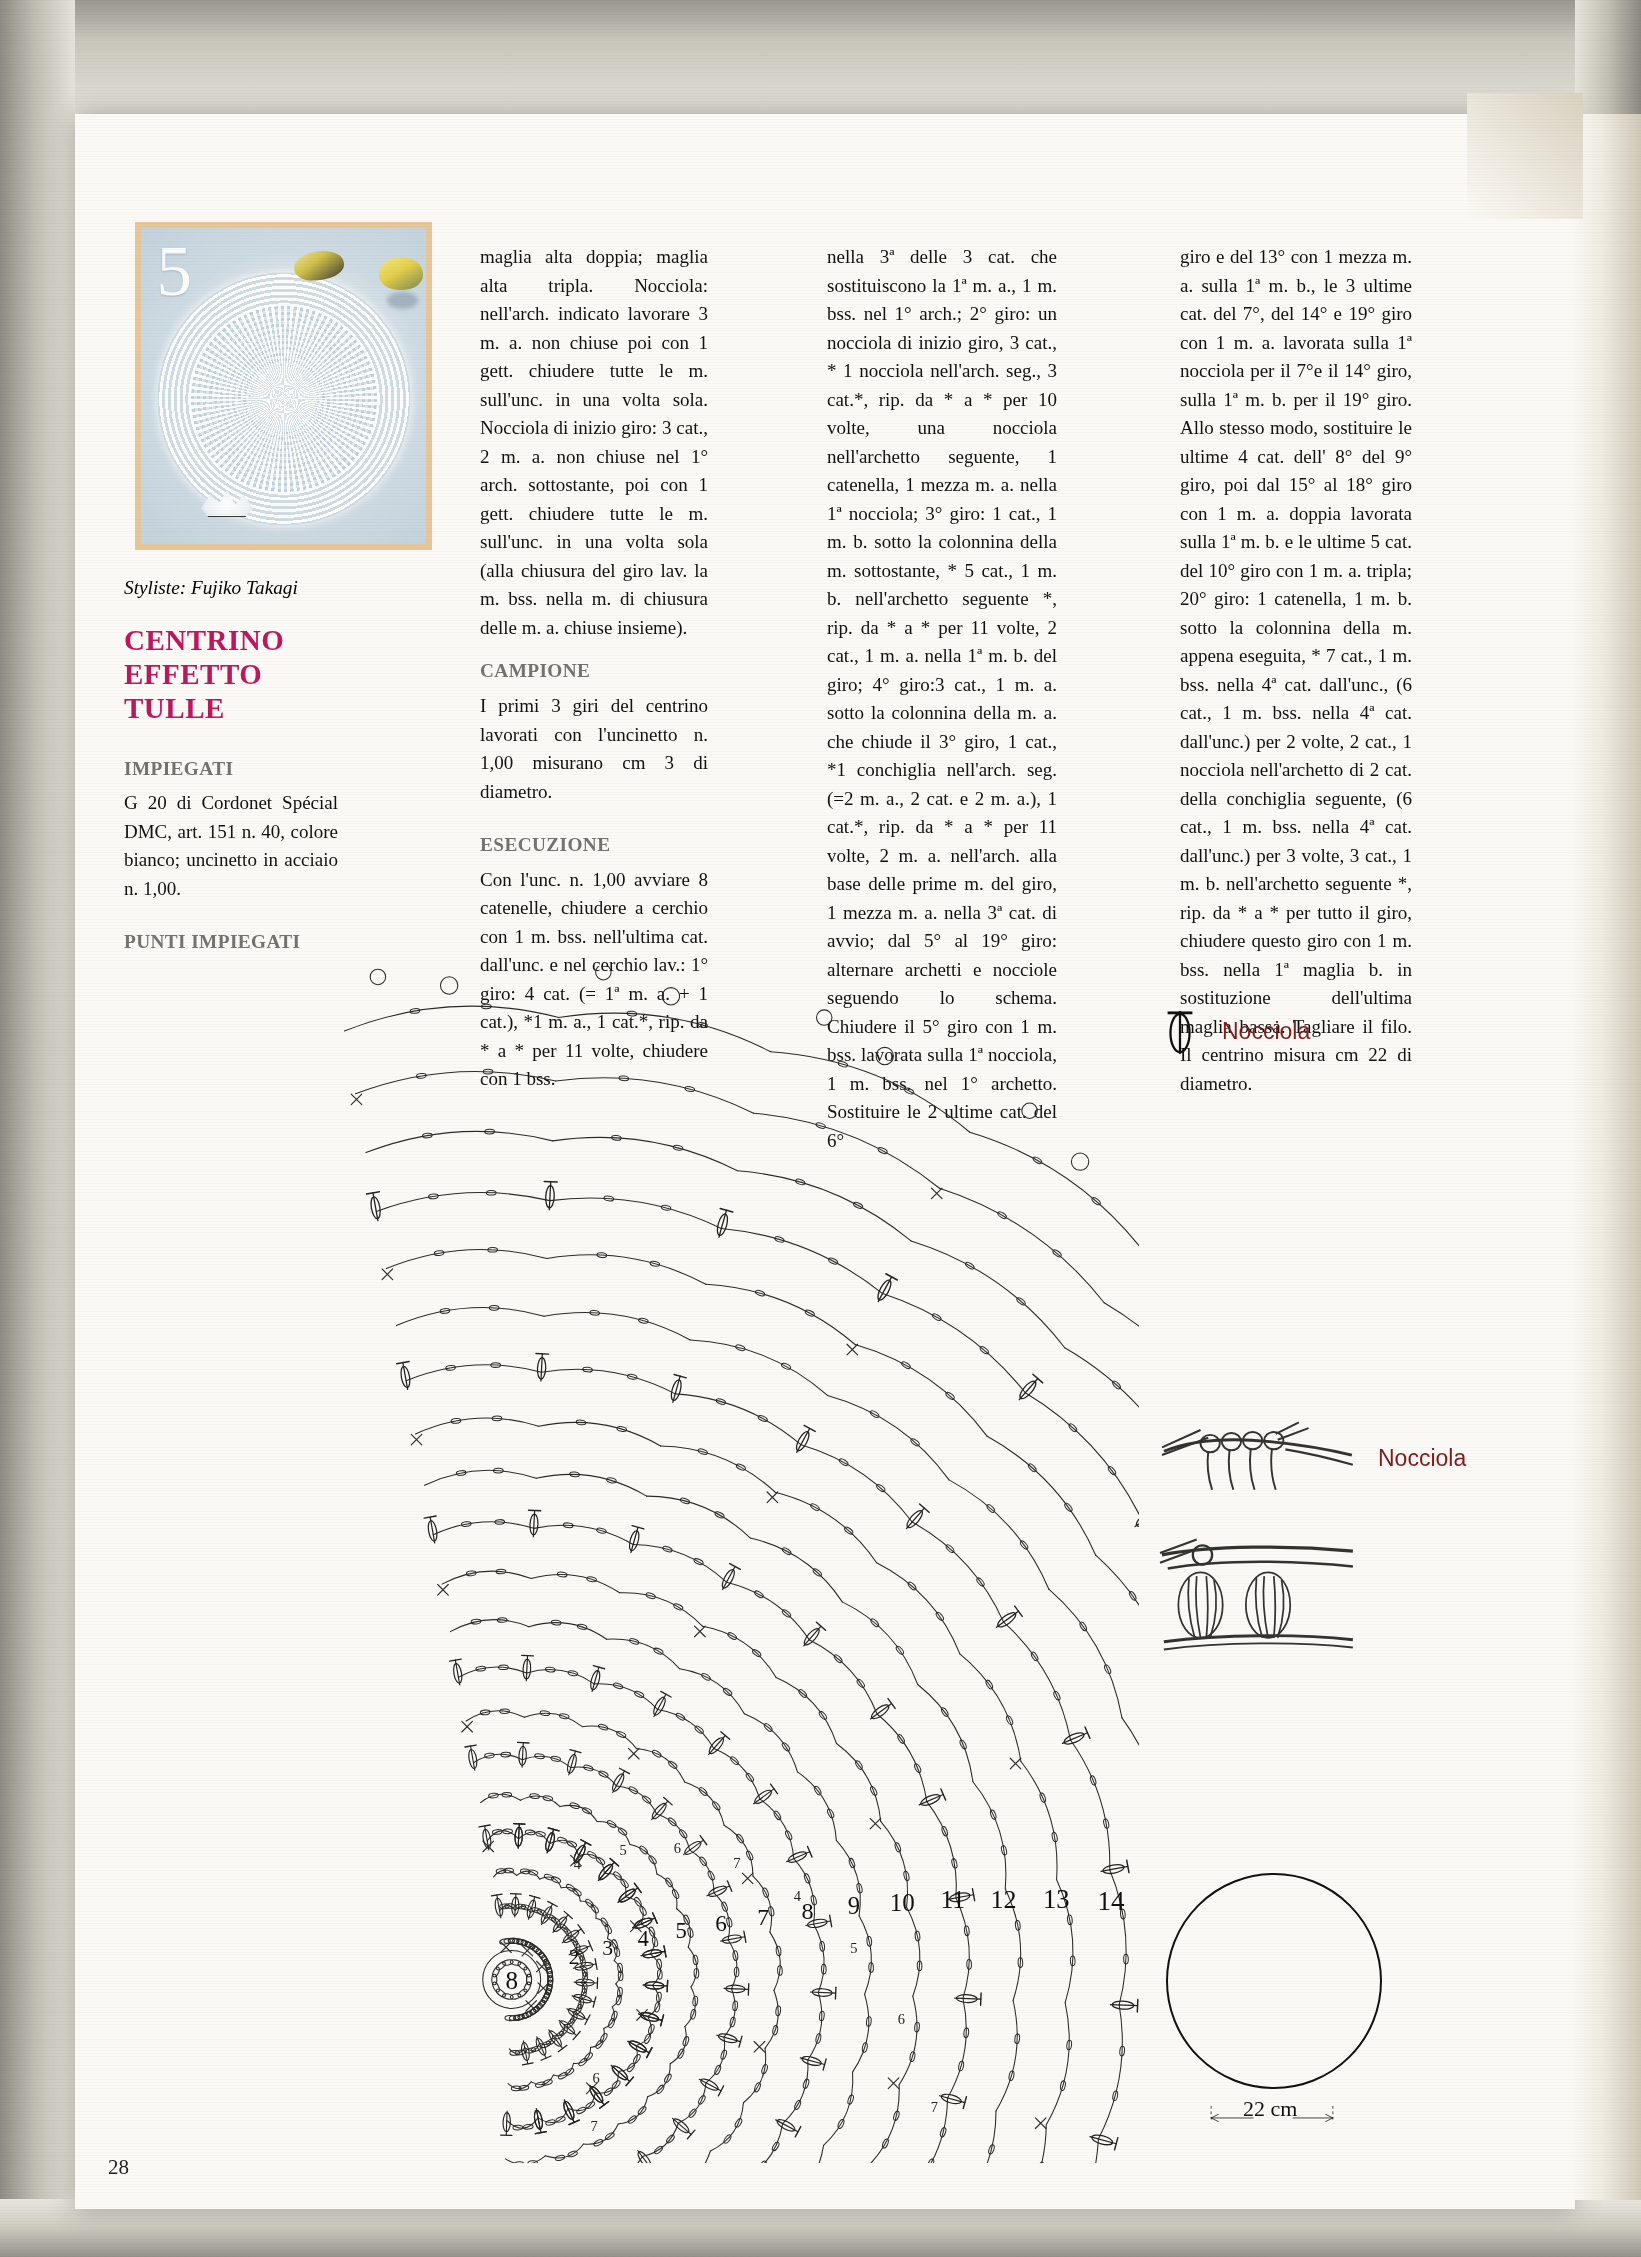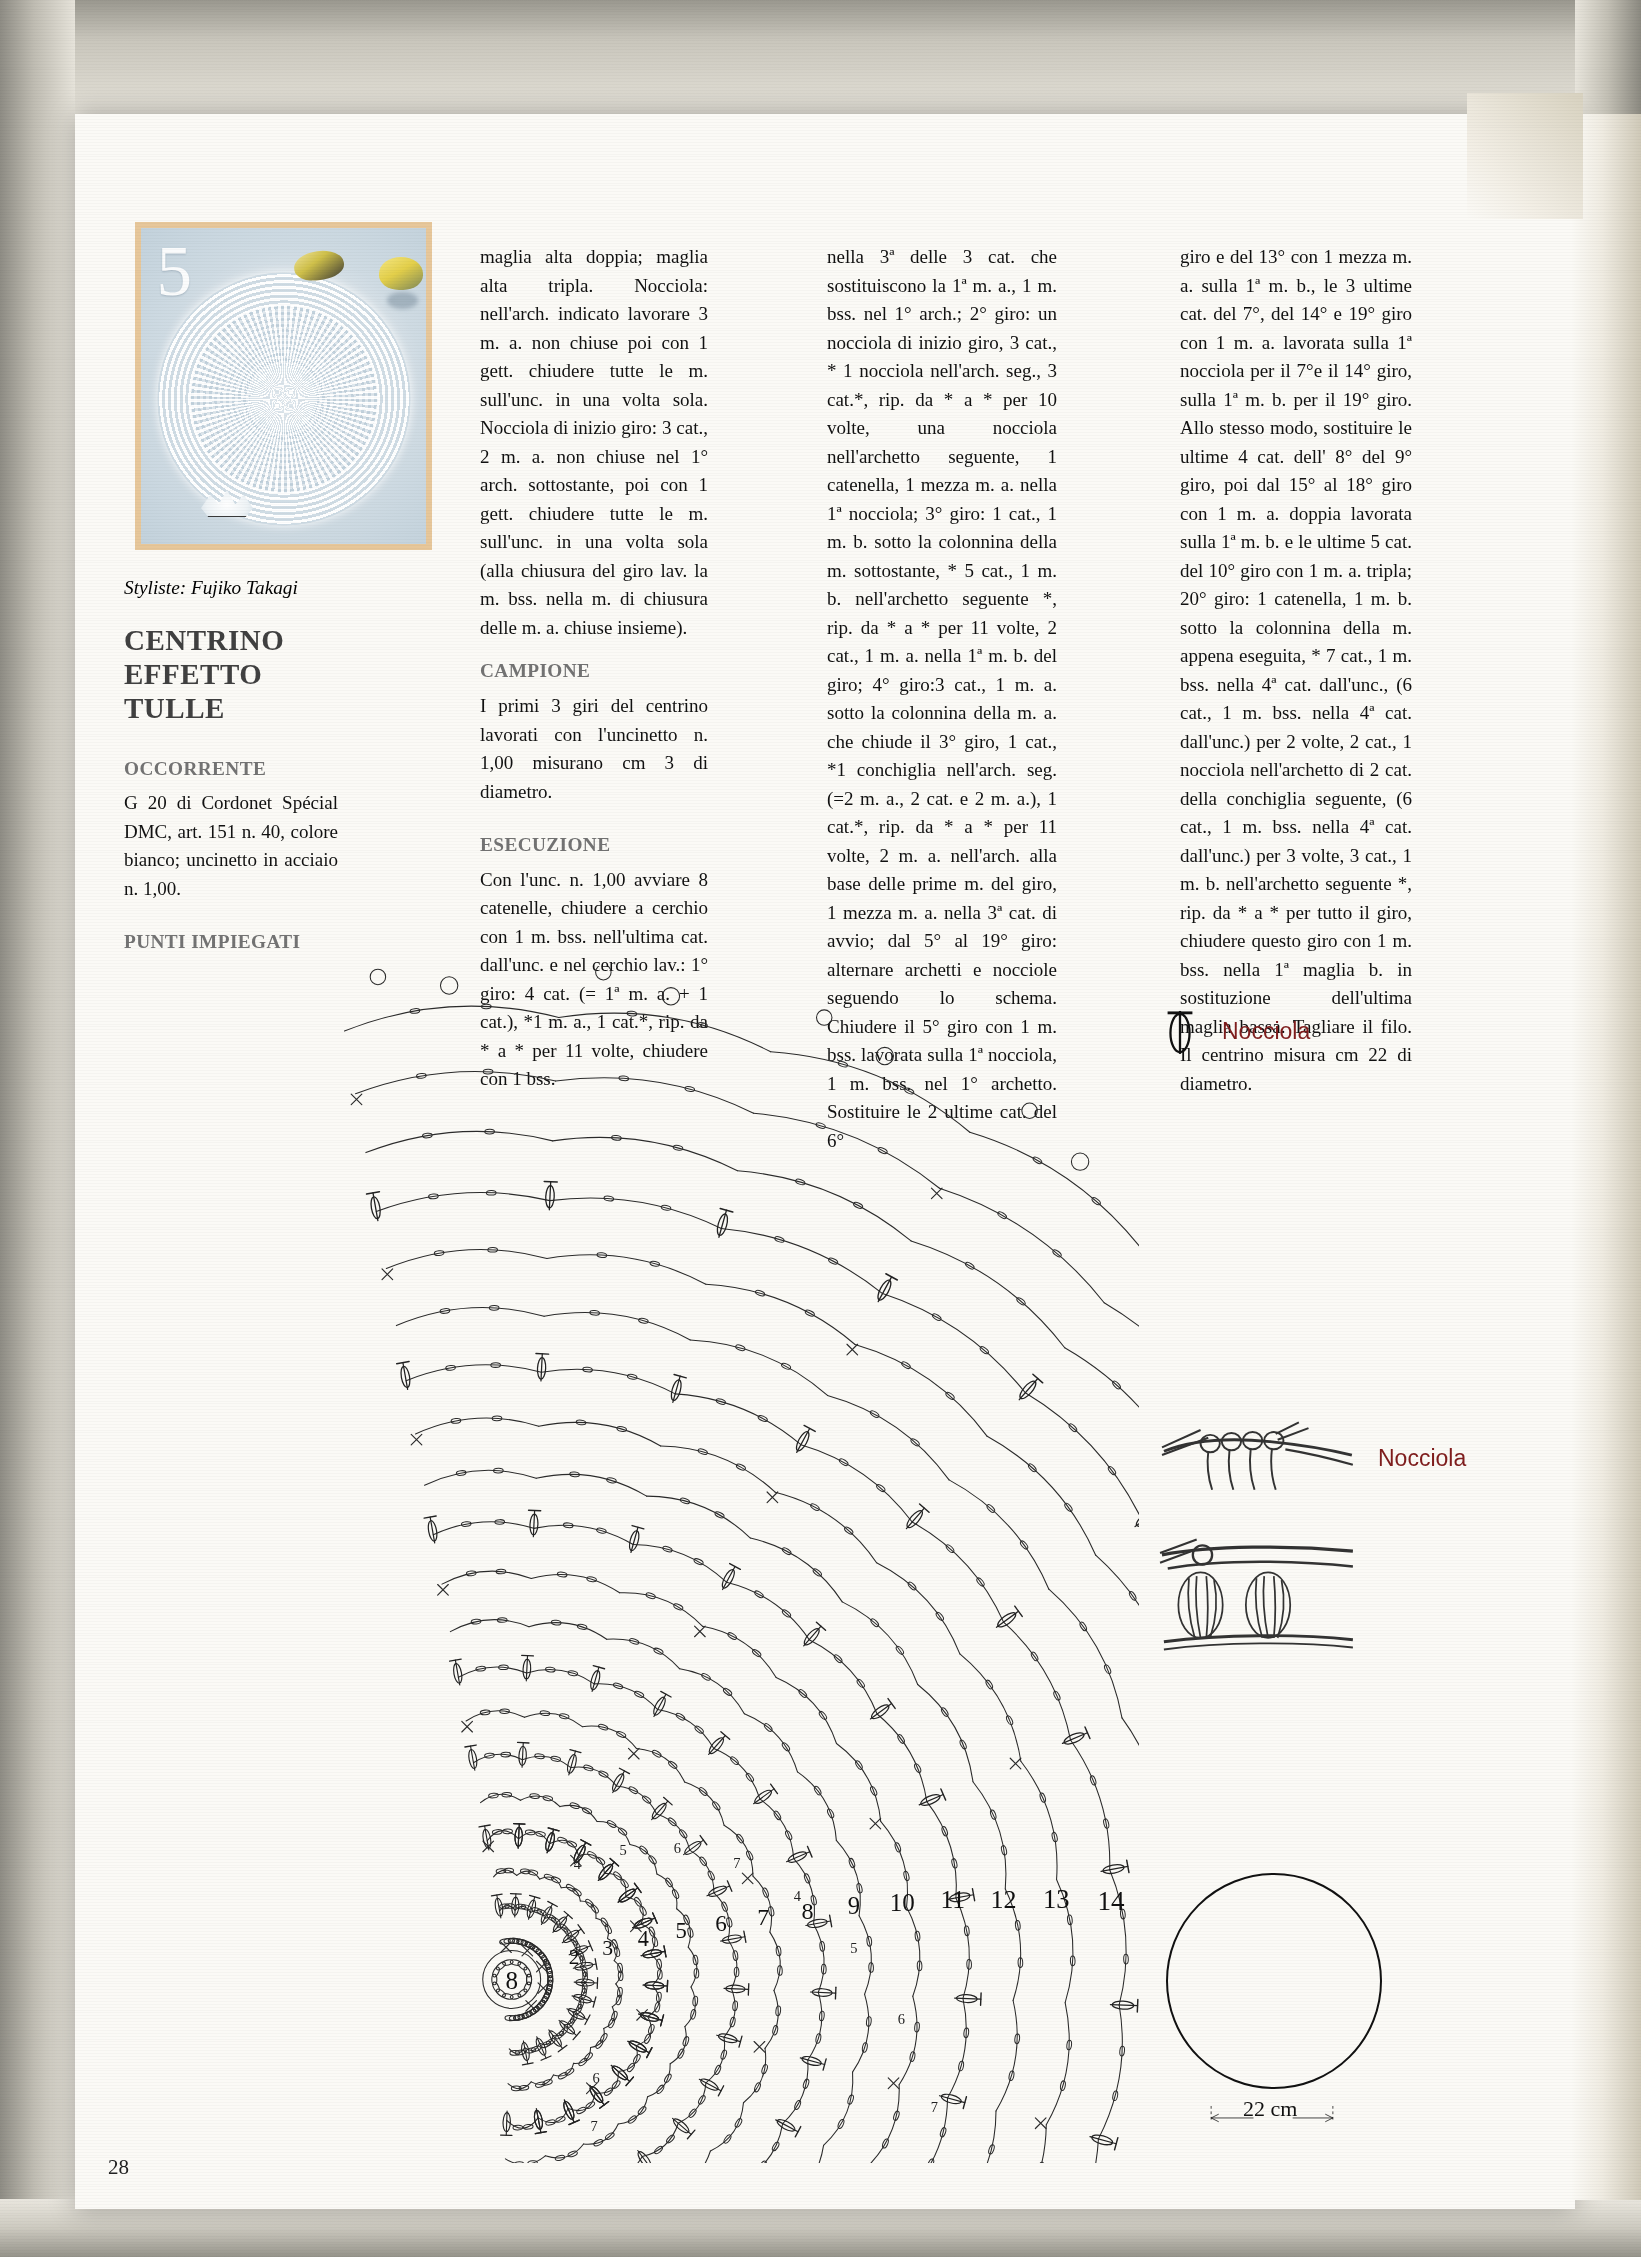--- a/index.html
+++ b/index.html
@@ -85,21 +85,21 @@
   
   .col{position:absolute;font-size:19px;line-height:1.5;color:#111;text-align:justify;}
   .col p{margin:0 0 15.4px 0;}
   .col1{left:124px;top:623px;width:214px;}
   .col2{left:480px;top:243px;width:228px;}
   .col3{left:827px;top:243px;width:230px;}
   .col4{left:1180px;top:243px;width:232px;}
 
   .title{
     font-family:"Liberation Serif",serif;font-weight:bold;
-    font-size:29px;line-height:1.18;color:#404040;letter-spacing:0.5px;
+    font-size:29px;line-height:1.18;color:#be185d;letter-spacing:0.5px;
     margin:0 0 29px 0;
   }
   h3.sec{
     font-family:"Liberation Serif",serif;font-weight:bold;font-size:19.3px;
     letter-spacing:0.4px;margin:0 0 5.8px 0;color:#737373;
   }
   h3.sec.gap{margin-top:25px;}
 
   
   .chart{position:absolute;left:116px;top:966px;width:1023px;height:1197px;}
@@ -146,21 +146,21 @@
     </div>
   </div>
 
   <div class="styliste">Styliste: Fujiko Takagi</div>
 
   <div class="col col1">
     <div class="title">
       <span>CENTRINO</span><br>
       <span>EFFETTO TULLE</span>
     </div>
-    <h3 class="sec">OCCORRENTE</h3>
+    <h3 class="sec">IMPIEGATI</h3>
     <p>G 20 di Cordonet Spécial DMC, art. 151 n. 40, colore bianco; uncinetto in acciaio n. 1,00.</p>
     <h3 class="sec gap">PUNTI IMPIEGATI</h3>
   </div>
 
   <div class="col col2">
     <p>maglia alta doppia; maglia alta tripla. Nocciola: nell'arch. indicato lavorare 3 m. a. non chiuse poi con 1 gett. chiudere tutte le m. sull'unc. in una volta sola. Nocciola di inizio giro: 3 cat., 2 m. a. non chiuse nel 1° arch. sottostante, poi con 1 gett. chiudere tutte le m. sull'unc. in una volta sola (alla chiusura del giro lav. la m. bss. nella m. di chiusura delle m. a. chiuse insieme).</p>
     <h3 class="sec">CAMPIONE</h3>
     <p>I primi 3 giri del centrino lavorati con l'uncinetto n. 1,00 misurano cm 3 di diametro.</p>
     <h3 class="sec gap">ESECUZIONE</h3>
     <p>Con l'unc. n. 1,00 avviare 8 catenelle, chiudere a cerchio con 1 m. bss. nell'ultima cat. dall'unc. e nel cerchio lav.: 1° giro: 4 cat. (= 1ª m. a. + 1 cat.), *1 m. a., 1 cat.*, rip. da * a * per 11 volte, chiudere con 1 bss.</p>

